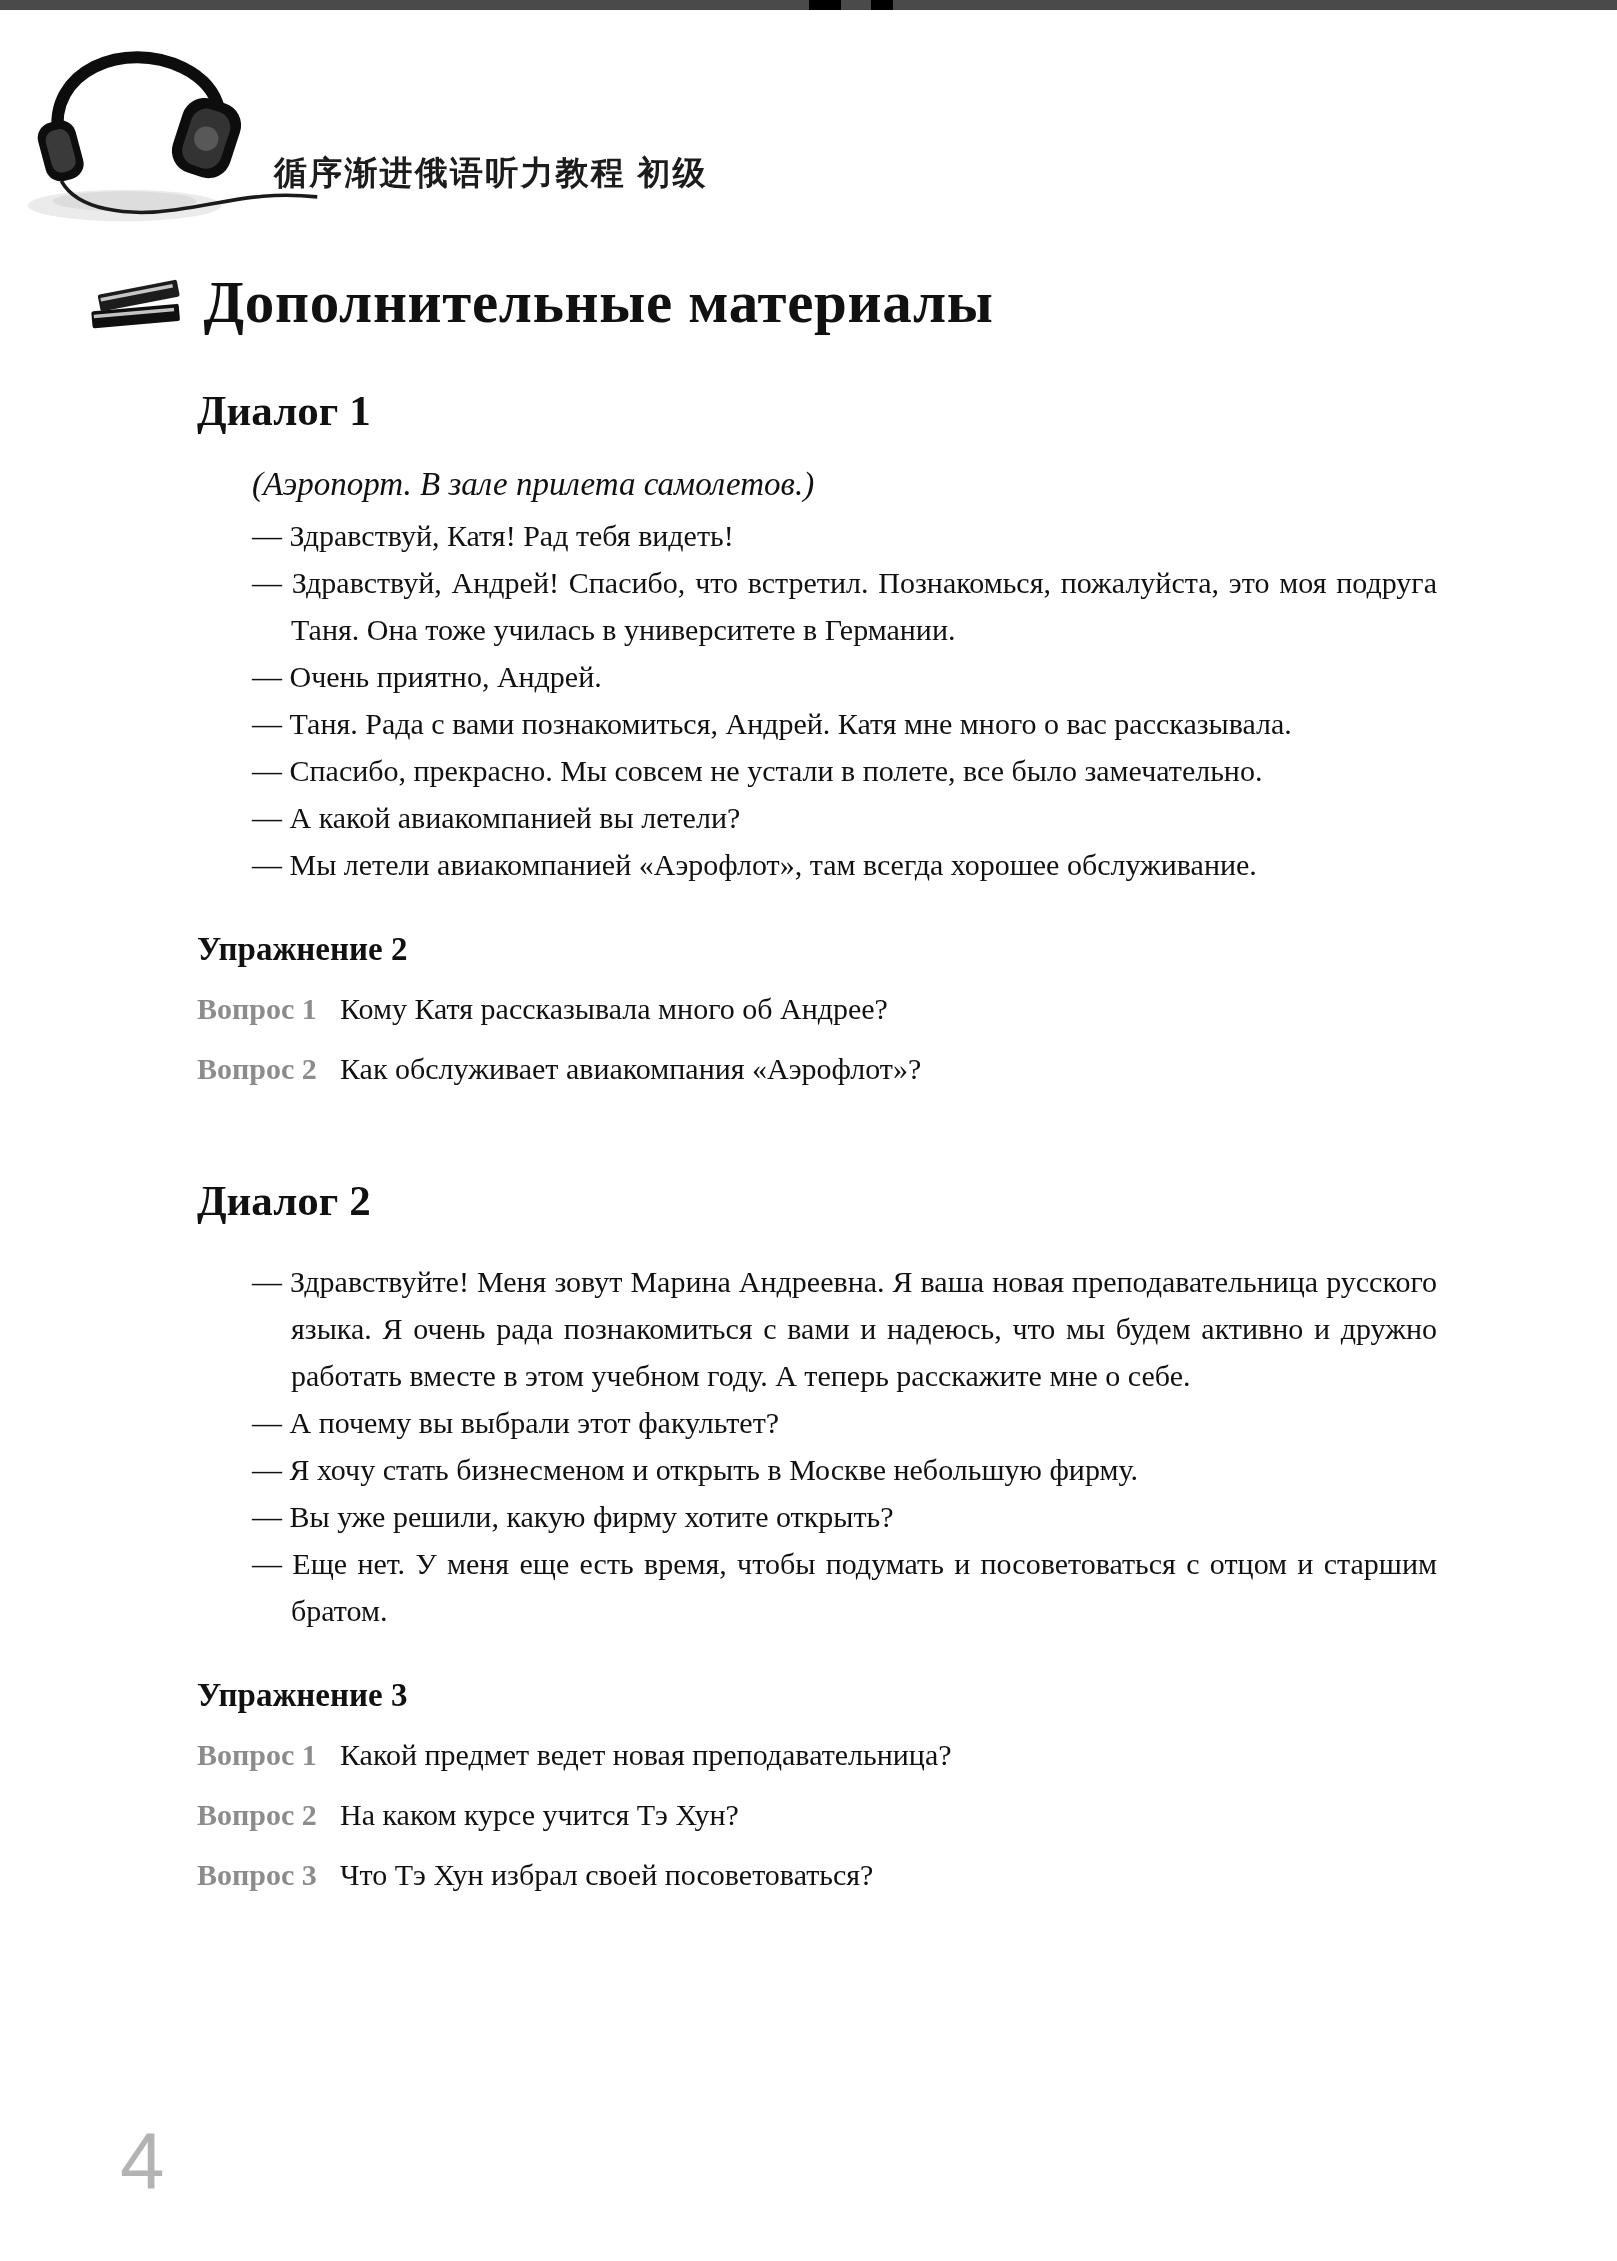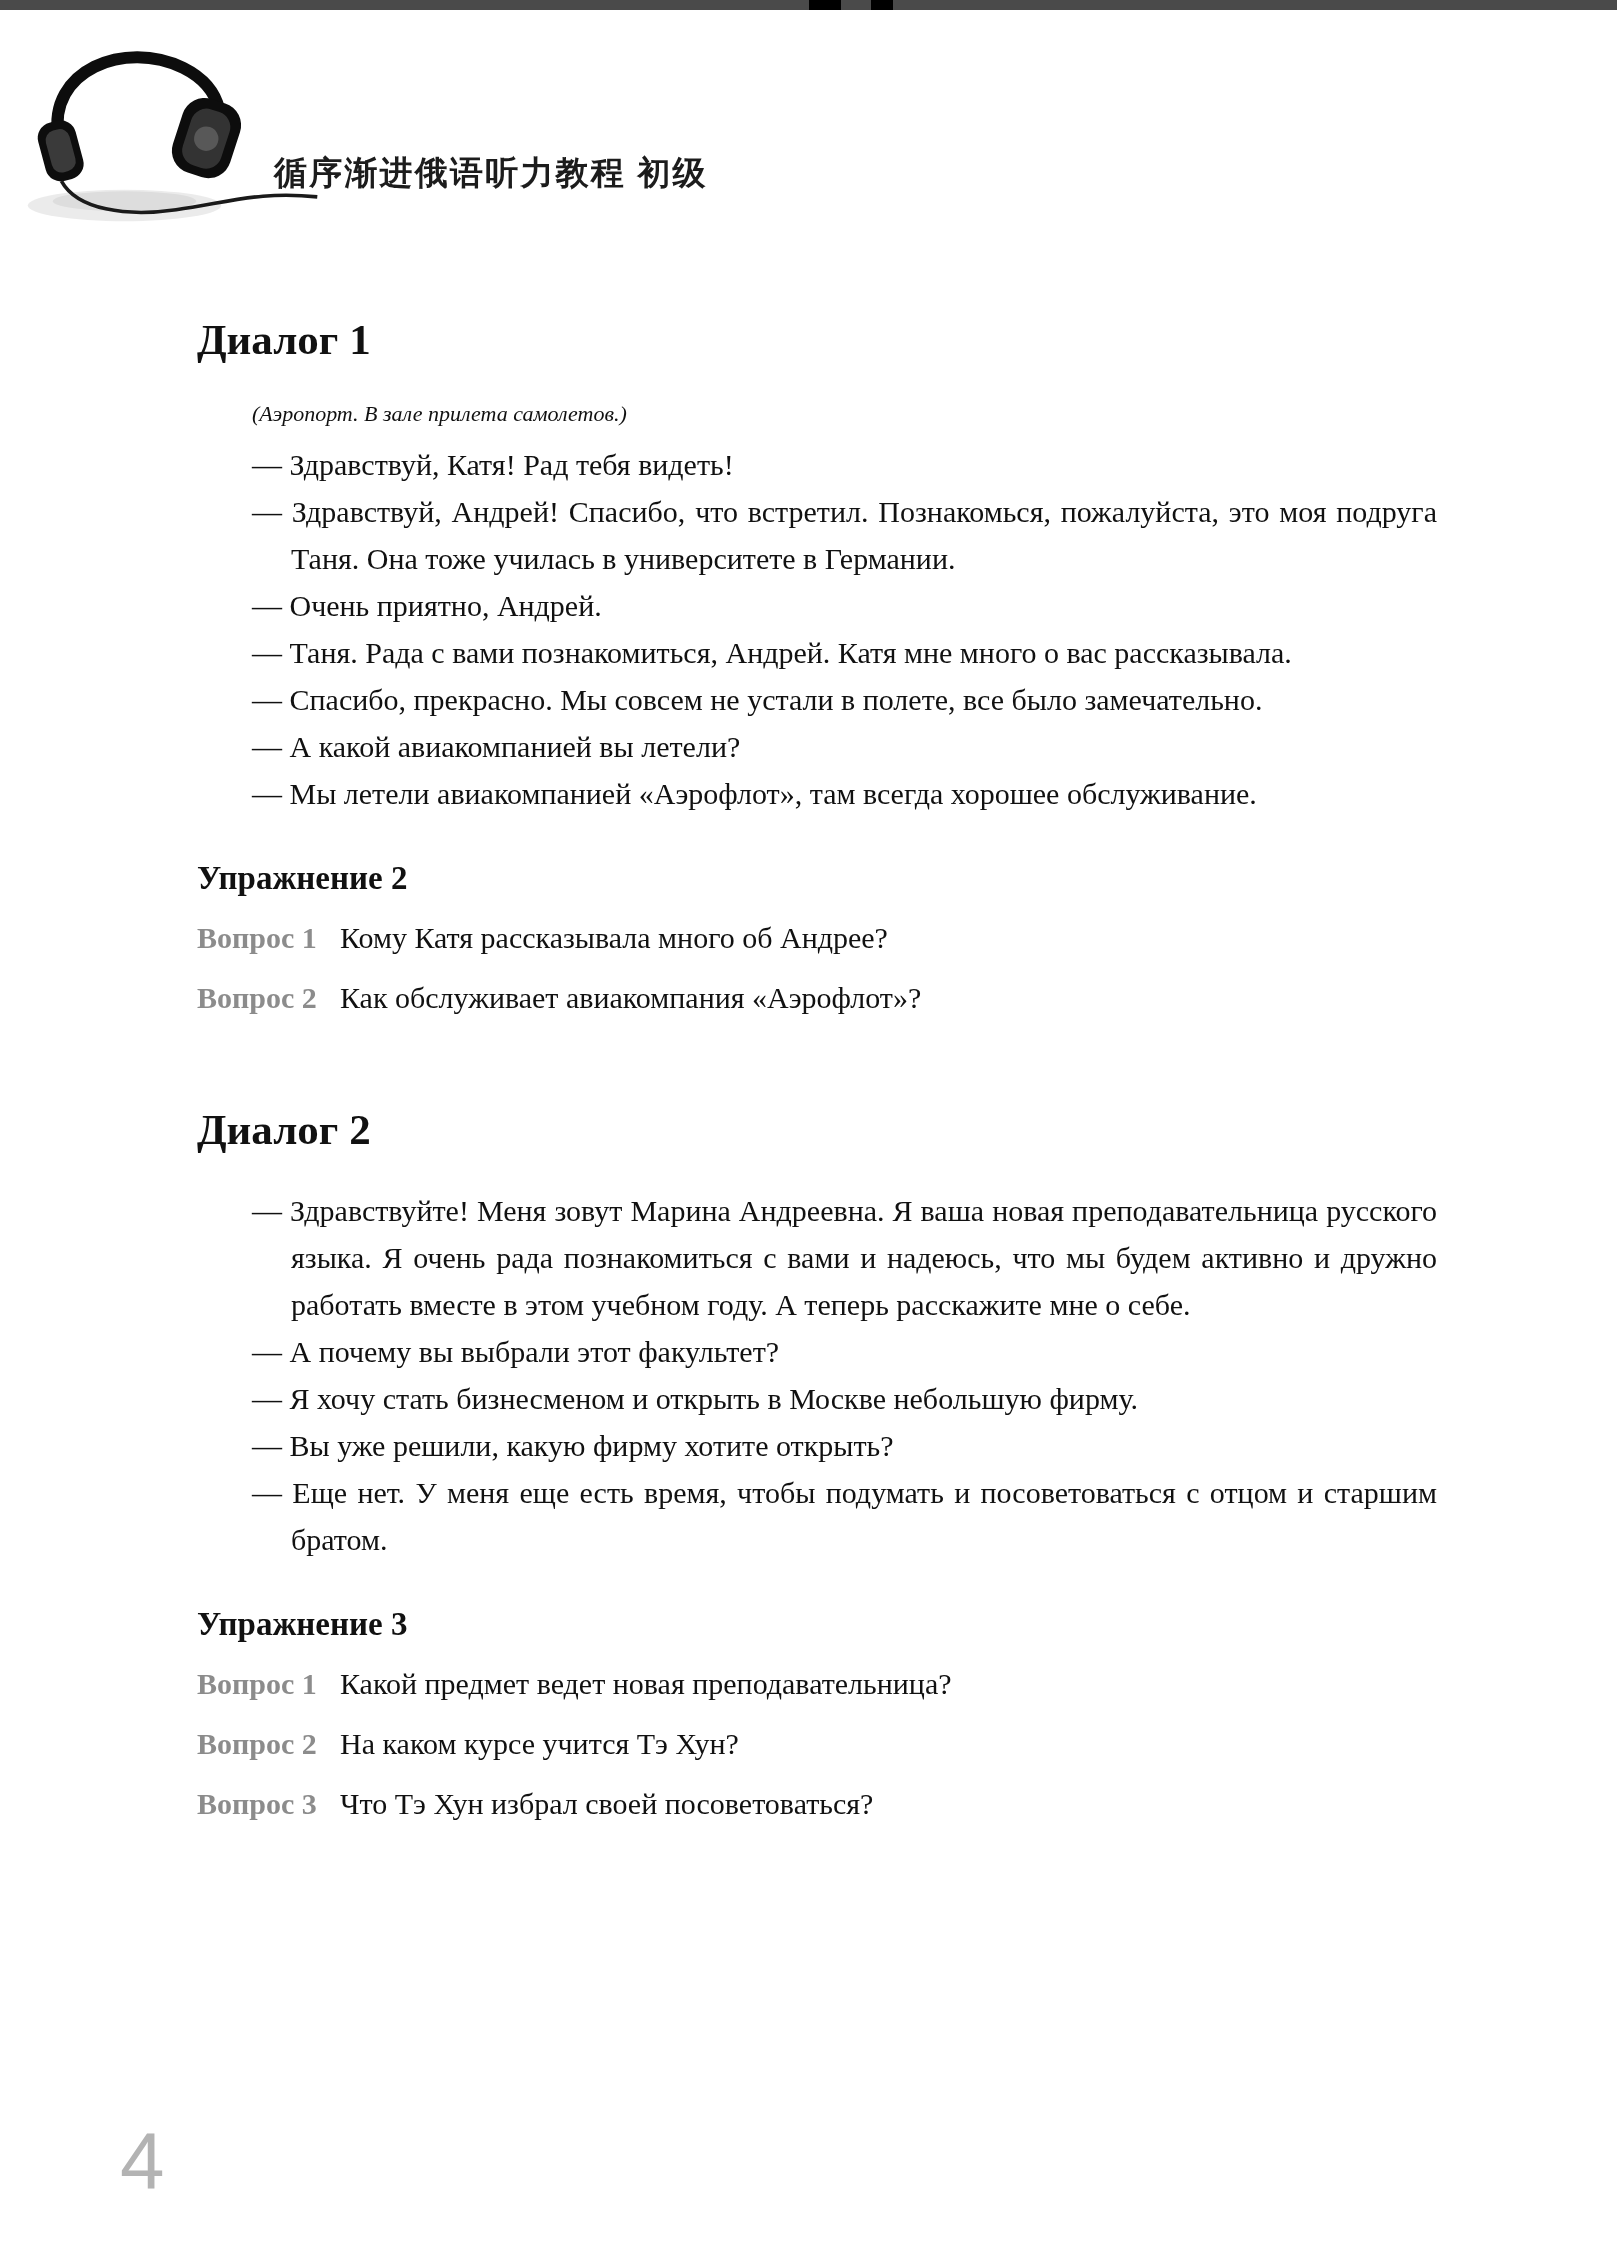--- a/index.html
+++ b/index.html
@@ -53,21 +53,21 @@
   }
 
   h2.dialog-heading {
     font-size: 43px; font-weight: bold;
     margin: 47px 0 0 0; line-height: 1.2;
   }
   h2.dialog-heading.second { margin-top: 85px; }
 
   .scene-line {
     margin: 24.4px 0 4.3px 55px;
-    font-size: 22px; font-style: italic; line-height: 47px;
+    font-size: 33px; font-style: italic; line-height: 47px;
   }
 
   .dialog-lines { margin: 2px 0 0 55px; }
   .dialog-lines p {
     margin: 0; padding-left: 39px; text-indent: -39px;
     font-size: 30px; line-height: 47px;
     text-align: justify;
   }
 
   h3.exercise-heading {
@@ -117,20 +117,35 @@
         <rect x="237" y="112" width="56" height="82" rx="22" fill="#333333"></rect>
         <circle cx="265" cy="153" r="17" fill="#585858"></circle>
       </g>
       <path d="M62 212 C 84 252, 152 262, 222 252 C 302 240, 342 226, 419 234" fill="none" stroke="#1a1a1a" stroke-width="5"></path>
     </svg>
   </div>
   <div class="course-title">循序渐进俄语听力教程 初级</div>
 
   <div class="content">
 
+    <div class="title-row">
+      <span>
+        <svg viewBox="0 0 150 96" width="108" height="69" aria-hidden="true">
+          <g transform="rotate(-5 75 60)">
+            <rect x="10" y="56" width="122" height="24" rx="3" fill="#0f0f0f"></rect>
+            <rect x="13" y="61" width="112" height="5" fill="#ffffff" opacity="0.75"></rect>
+          </g>
+          <g transform="rotate(-11 75 40)">
+            <rect x="20" y="28" width="112" height="24" rx="3" fill="#1c1c1c"></rect>
+            <rect x="23" y="33" width="102" height="5" fill="#ffffff" opacity="0.75"></rect>
+          </g>
+        </svg>
+      </span>
+      <h1 class="main-title">Дополнительные материалы</h1>
+    </div>
 
     <h2 class="dialog-heading">Диалог 1</h2>
 
     <div class="scene-line">(Аэропорт. В зале прилета самолетов.)</div>
 
     <div class="dialog-lines">
       <p>— Здравствуй, Катя! Рад тебя видеть!</p>
       <p>— Здравствуй, Андрей! Спасибо, что встретил. Познакомься, пожалуйста, это моя подруга Таня. Она тоже училась в университете в Германии.</p>
       <p>— Очень приятно, Андрей.</p>
       <p>— Таня. Рада с вами познакомиться, Андрей. Катя мне много о вас рассказывала.</p>

